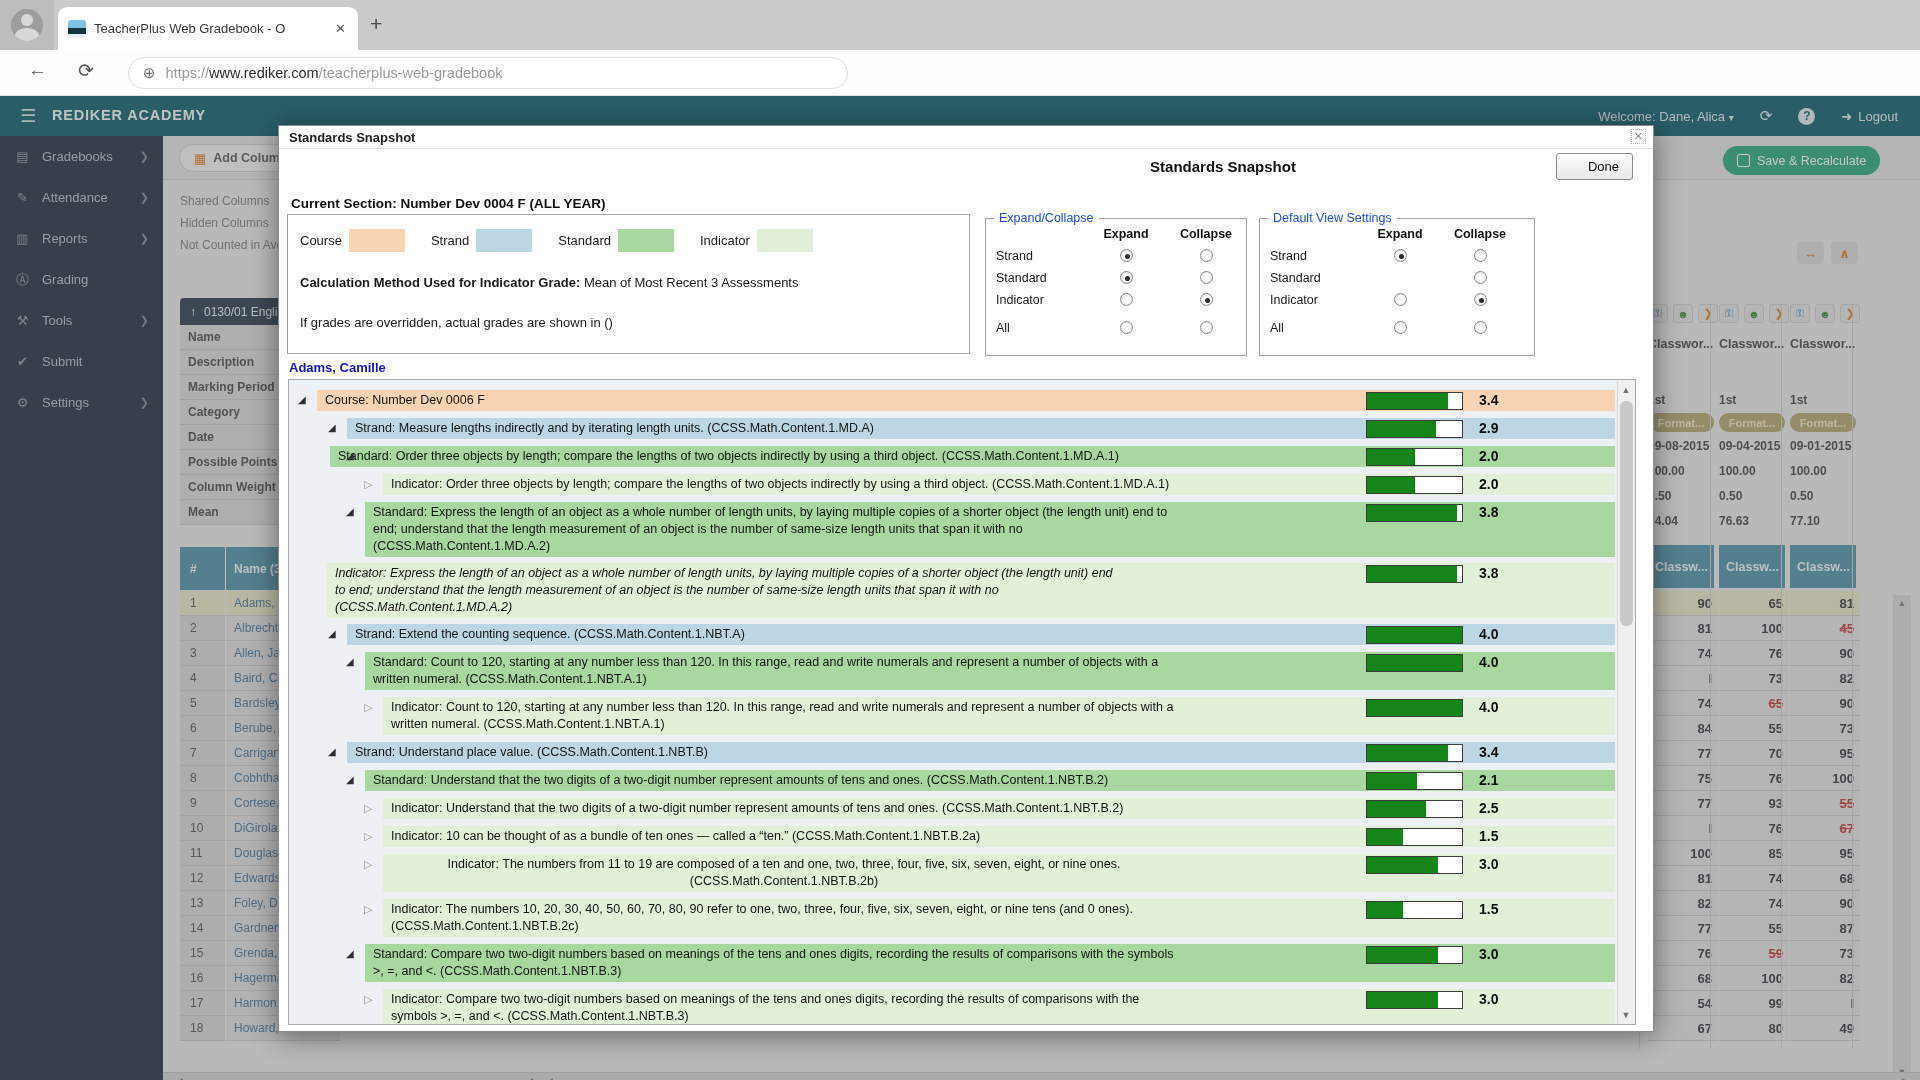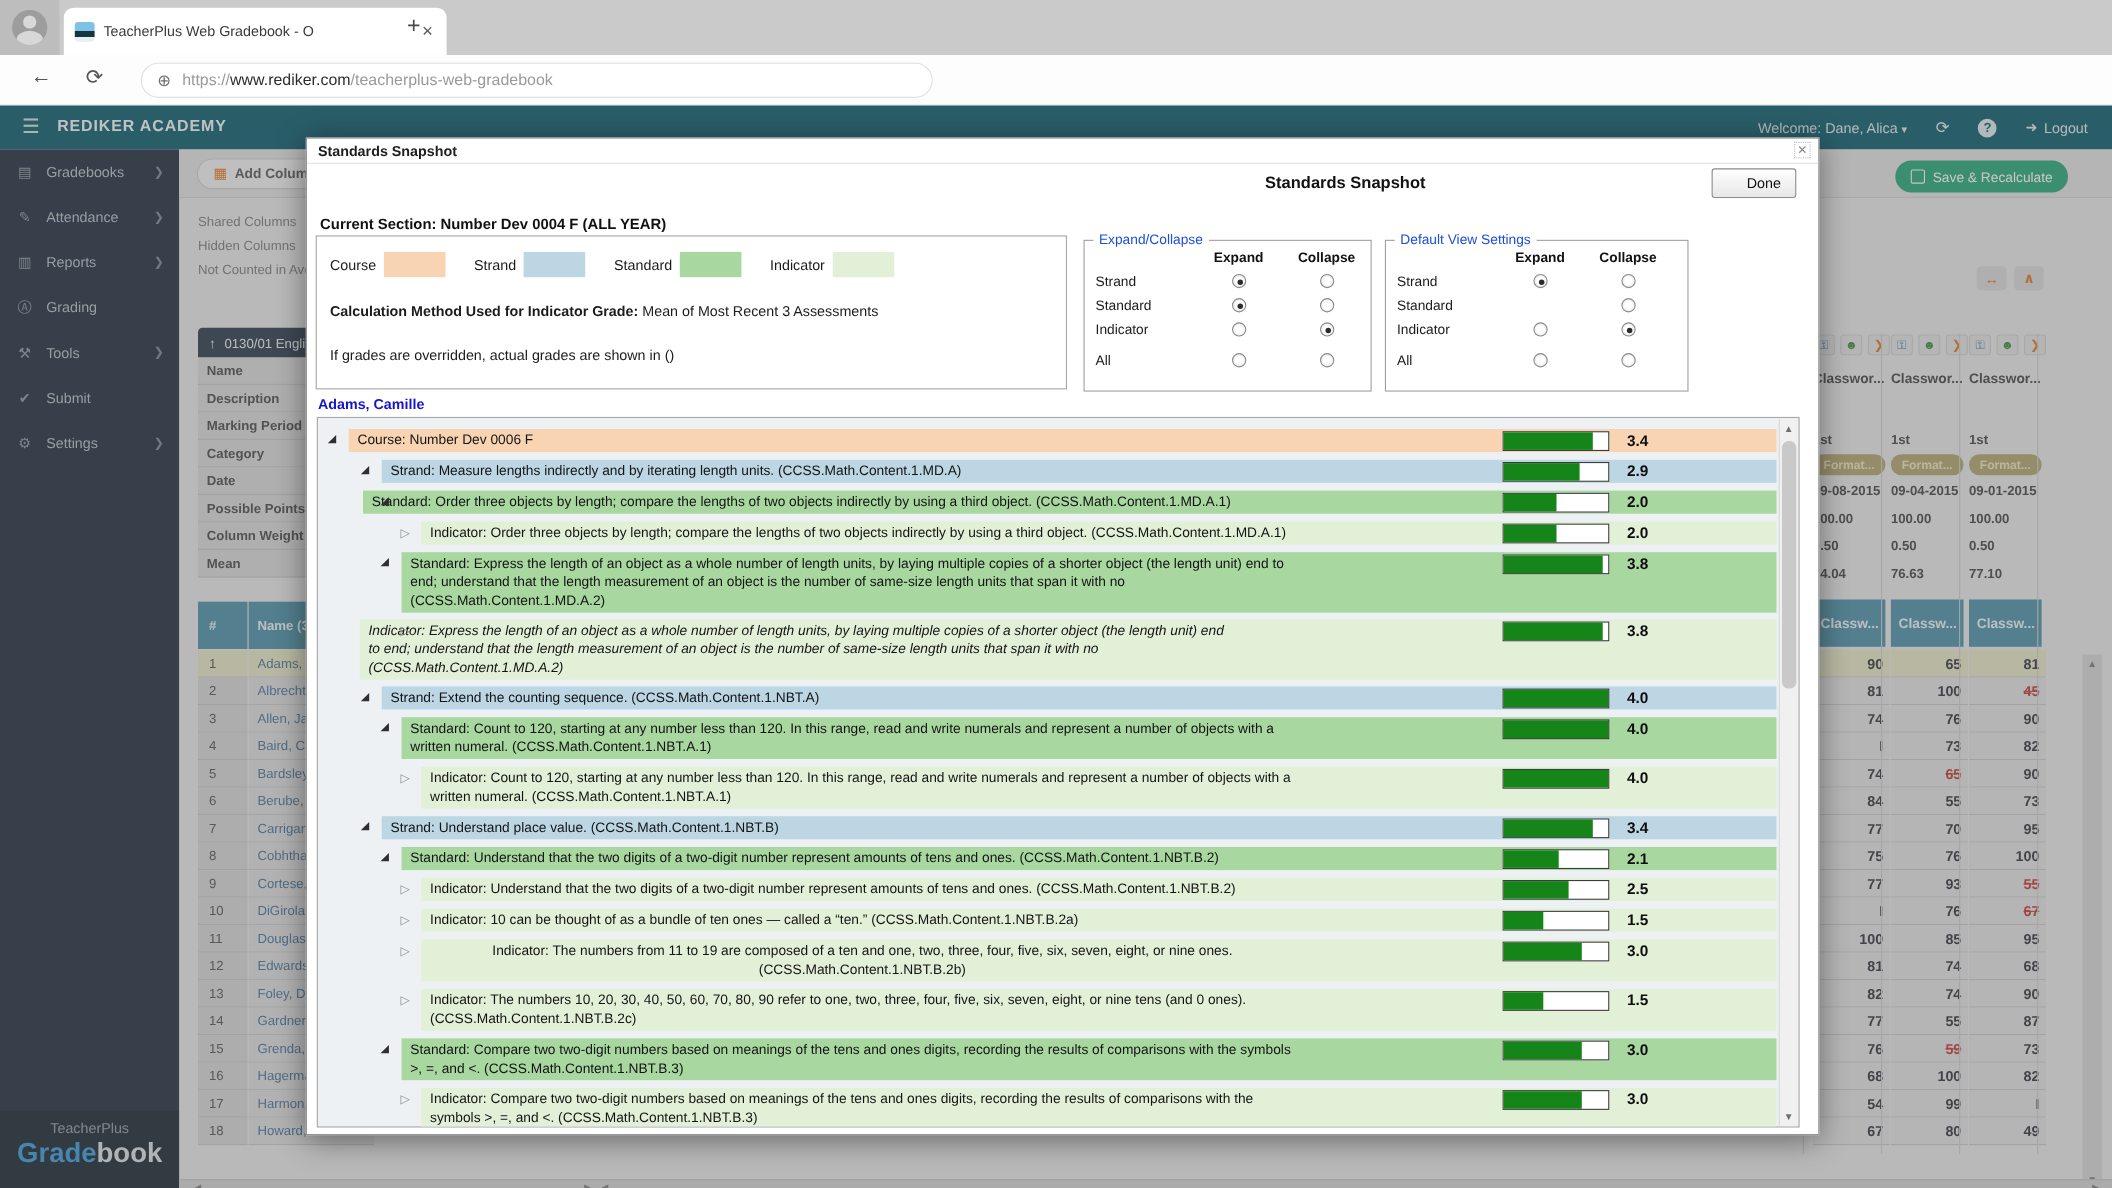--- a/index.html
+++ b/index.html
@@ -6,21 +6,21 @@
   html,body { width:1920px; height:1080px; overflow:hidden; background:#cdcdcd;
               font-family:"Liberation Sans","DejaVu Sans",sans-serif; }
   .stage { position:absolute; left:0; top:0; width:1920px; height:1080px; overflow:hidden; }
 
   
   .tabstrip { position:absolute; left:0; top:0; width:1920px; height:50px; background:#cacaca; }
   .profile-btn { position:absolute; left:0; top:0; width:54px; height:50px; background:#bdbdbd; }
   .avatar { position:absolute; left:11px; top:9px; width:32px; height:32px; border-radius:50%; background:#9d9d9d; overflow:hidden; }
   .avatar:before { content:""; position:absolute; left:10px; top:5px; width:12px; height:12px; border-radius:50%; background:#d8d8d8; }
   .avatar:after  { content:""; position:absolute; left:4px; top:19px; width:24px; height:16px; border-radius:50% 50% 0 0; background:#d8d8d8; }
-  .tab { position:absolute; left:58px; top:7px; width:348px; height:43px; background:#fff; border-radius:9px 9px 0 0;
+  .tab { position:absolute; left:58px; top:7px; width:300px; height:43px; background:#fff; border-radius:9px 9px 0 0;
          display:flex; align-items:center; padding:0 10px; gap:8px; }
   .favicon { width:18px; height:18px; border-radius:3px; flex:0 0 auto;
              background:linear-gradient(180deg,#7fc2e6 0 45%,#17353f 45% 75%,#e8eef2 75% 100%); }
   .tab-title { font-size:13px; color:#3a3a3a; white-space:nowrap; overflow:hidden; text-overflow:ellipsis; flex:1; }
   .tab-close { font-size:13px; color:#5a5a5a; flex:0 0 auto; padding:0 2px; }
   .newtab { position:absolute; left:370px; top:13px; font-size:21px; color:#4a4a4a; line-height:21px; }
   .urlrow { position:absolute; left:0; top:50px; width:1920px; height:46px; background:#fdfdfd; border-bottom:1px solid #e3e3e3; }
   .nav-ic { position:absolute; top:9px; font-size:19px; color:#555; }
   .url-pill { position:absolute; left:128px; top:7px; width:720px; height:32px; background:#fff; border:1px solid #e0e0e0;
               border-radius:16px; display:flex; align-items:center; padding:0 14px; gap:10px; }
@@ -228,24 +228,20 @@
           <div class="side-item">
             <span class="side-icon">✔</span>
             <span class="side-label">Submit</span>
           </div>
           <div class="side-item">
             <span class="side-icon">⚙</span>
             <span class="side-label">Settings</span>
             <span class="side-chev">❯</span>
           </div>
         </div>
-      <div class="side-logo">
-        <div class="logo-small">TeacherPlus</div>
-        <div class="logo-big"><span class="p1">Grade</span><span class="p2">book</span></div>
-      </div>
     </div>
 
     <div class="mainbg">
       <div class="toolrow">
         <div class="addcol">
           <span class="addcol-ic">▦</span>
           <span>Add Column</span>
         </div>
         <div class="saverec">
           <span class="saverec-ic"></span>

